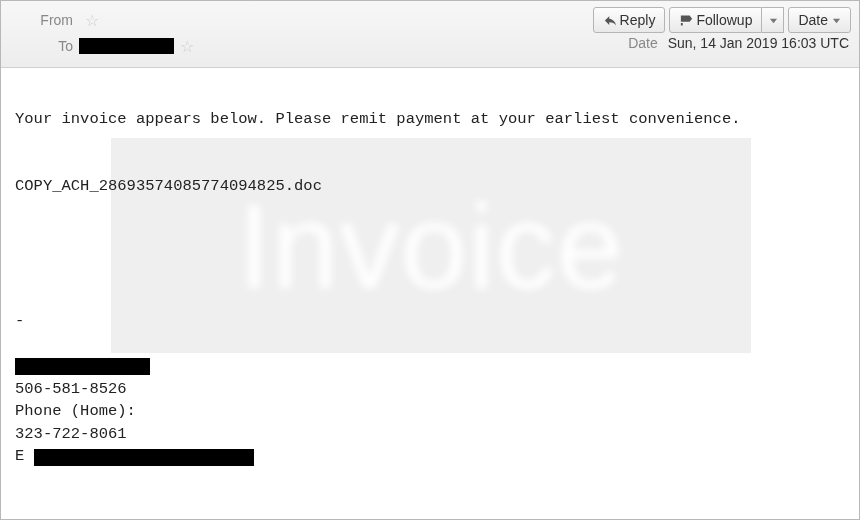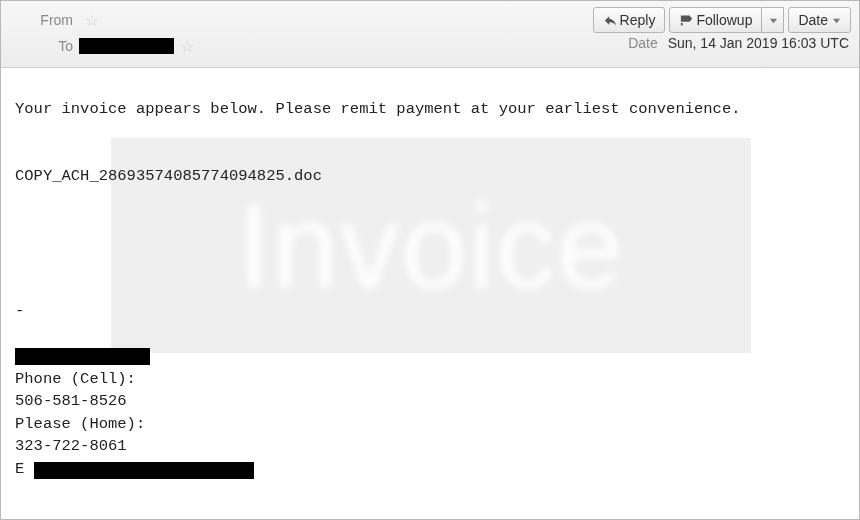--- a/index.html
+++ b/index.html
@@ -14,21 +14,21 @@
   .redact { background: #000; display: inline-block; height: 16px; vertical-align: middle; }
   .redact.to { width: 95px; }
   .toolbar { position: absolute; right: 8px; top: 6px; display: flex; gap: 4px; }
   .btn { display: inline-flex; align-items: center; background: linear-gradient(#fdfdfd, #e9e9e9); border: 1px solid #b5b5b5; border-radius: 3px; padding: 3px 9px; font-size: 14px; color: #333; cursor: default; gap: 2px; height: 26px; }
   .btn .caret { margin-left: 2px; }
   .btn-seg { display: inline-flex; }
   .btn-seg .btn { border-top-right-radius: 0; border-bottom-right-radius: 0; }
   .btn-seg .drop { border-top-left-radius: 0; border-bottom-left-radius: 0; border-left: none; padding: 3px 5px; }
   .datebox { position: absolute; right: 10px; top: 34px; font-size: 14px; color: #333; }
   .datebox .dl { color: #888; margin-right: 6px; }
-  .body { flex: 1; position: relative; padding: 30px 14px 10px 14px; font-family: "Courier New", monospace; font-size: 15.5px; color: #222; line-height: 1.45; overflow: hidden; }
+  .body { flex: 1; position: relative; padding: 40px 14px 10px 14px; font-family: "Courier New", monospace; font-size: 15.5px; color: #222; line-height: 1.45; overflow: hidden; }
   .watermark { position: absolute; left: 110px; top: 70px; width: 640px; height: 215px; background: #efefef; display: flex; align-items: center; justify-content: center; z-index: 0; }
   .watermark span { font-family: Arial, sans-serif; font-size: 120px; font-weight: 400; color: #fff; filter: blur(4px); letter-spacing: 1px; }
   .body-content { position: relative; z-index: 1; }
   .sig-redact1 { background:#000; display:inline-block; width: 135px; height: 17px; vertical-align: middle; }
   .sig-redact2 { background:#000; display:inline-block; width: 220px; height: 17px; vertical-align: middle; position: relative; top: 2px; }
   svg.icon { width: 15px; height: 15px; flex-shrink: 0; }
   .caret svg { width: 9px; height: 9px; }
 </style>
 </head>
 <body>
@@ -90,23 +90,22 @@
     </div>
     <div class="body-content">
       <div>Your invoice appears below. Please remit payment at your earliest convenience.</div>
       <br><br>
       <div>COPY_ACH_28693574085774094825.doc</div>
       <br><br><br><br>
       <br>
       <div>-</div>
       <br>
       <div><span class="sig-redact1"></span></div>
-      <div>Phone (Cell):</div>
       <div>506-581-8526</div>
-      <div>Please (Home):</div>
+      <div>Phone (Home):</div>
       <div>323-722-8061</div>
       <div>
         <span>E</span>
         <span class="sig-redact2"></span>
       </div>
     </div>
   </div>
 
 </div>
 

